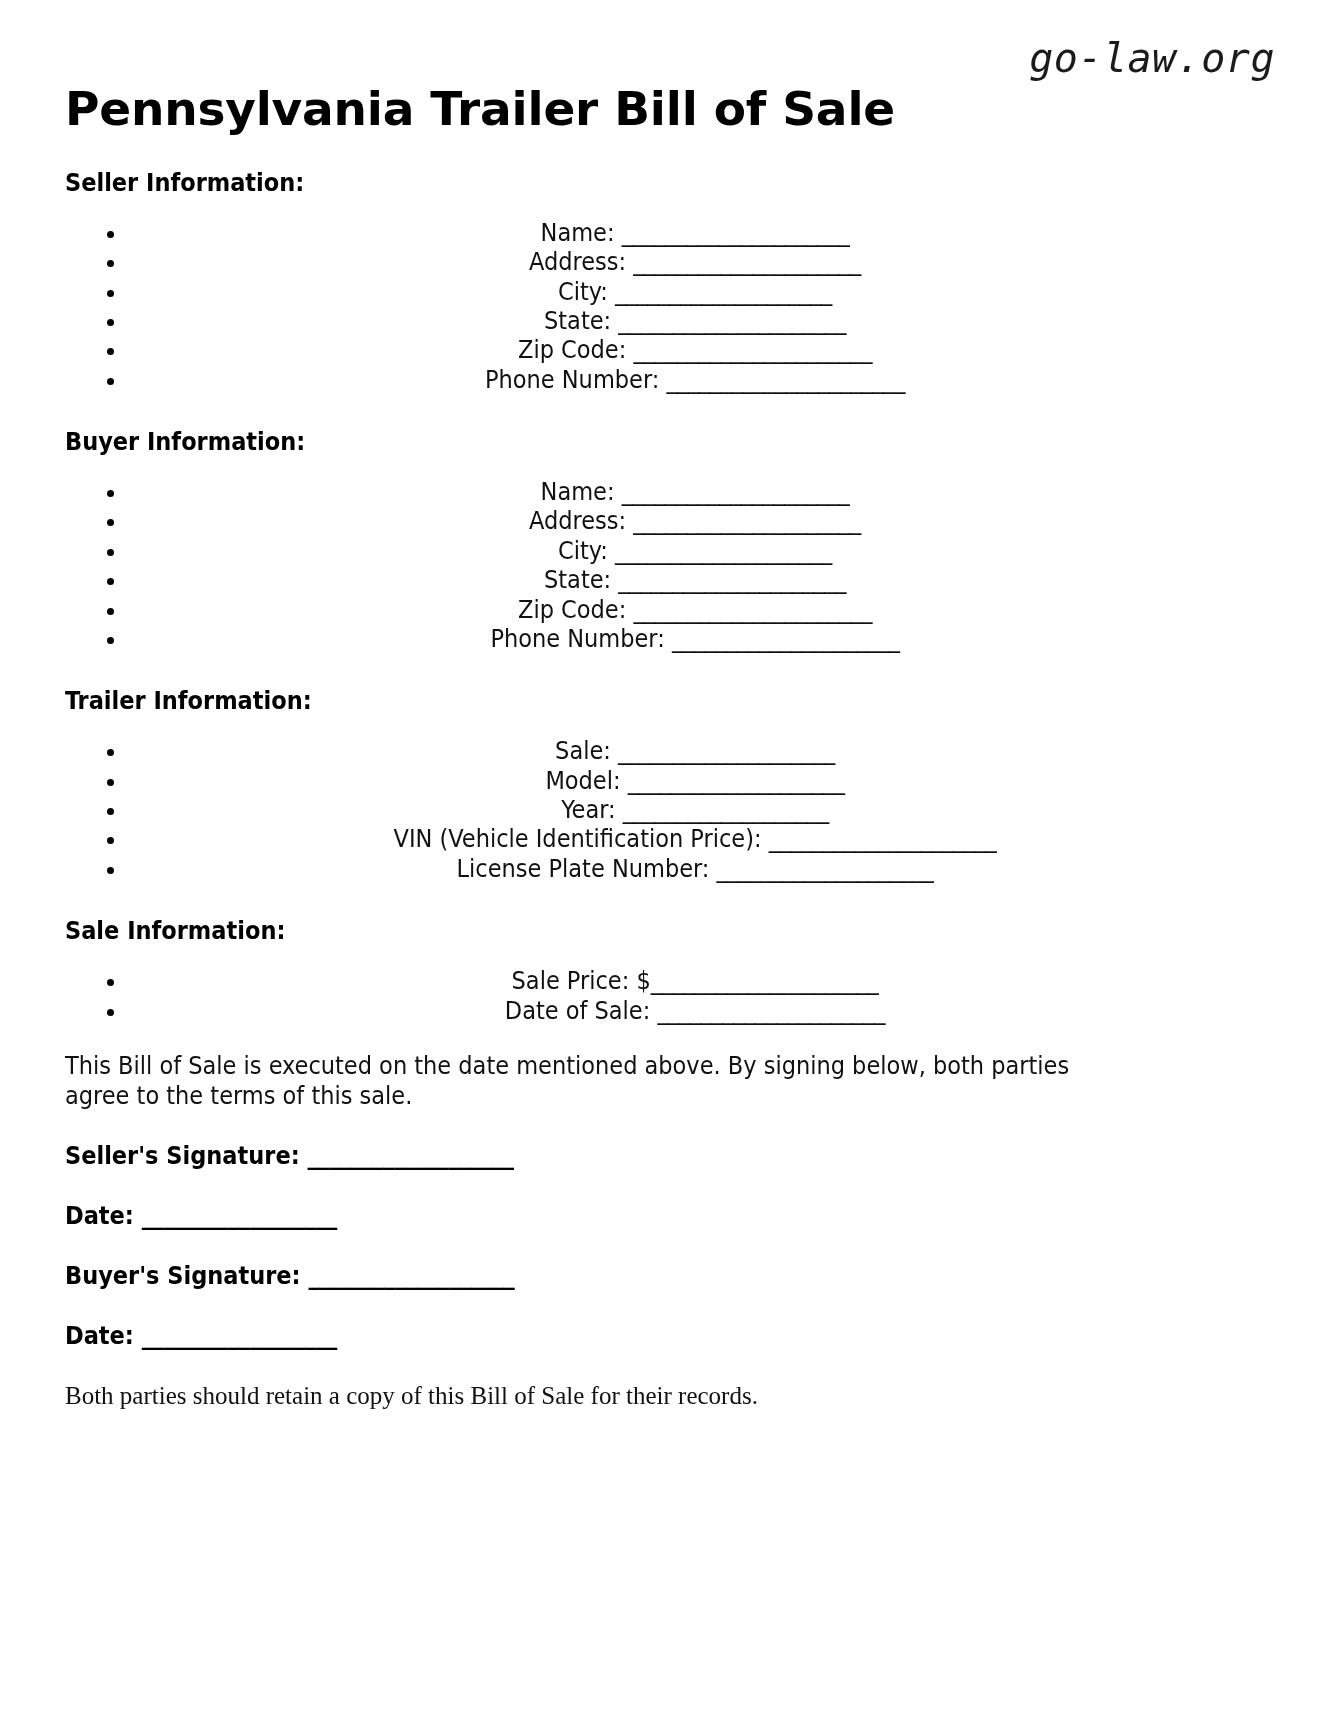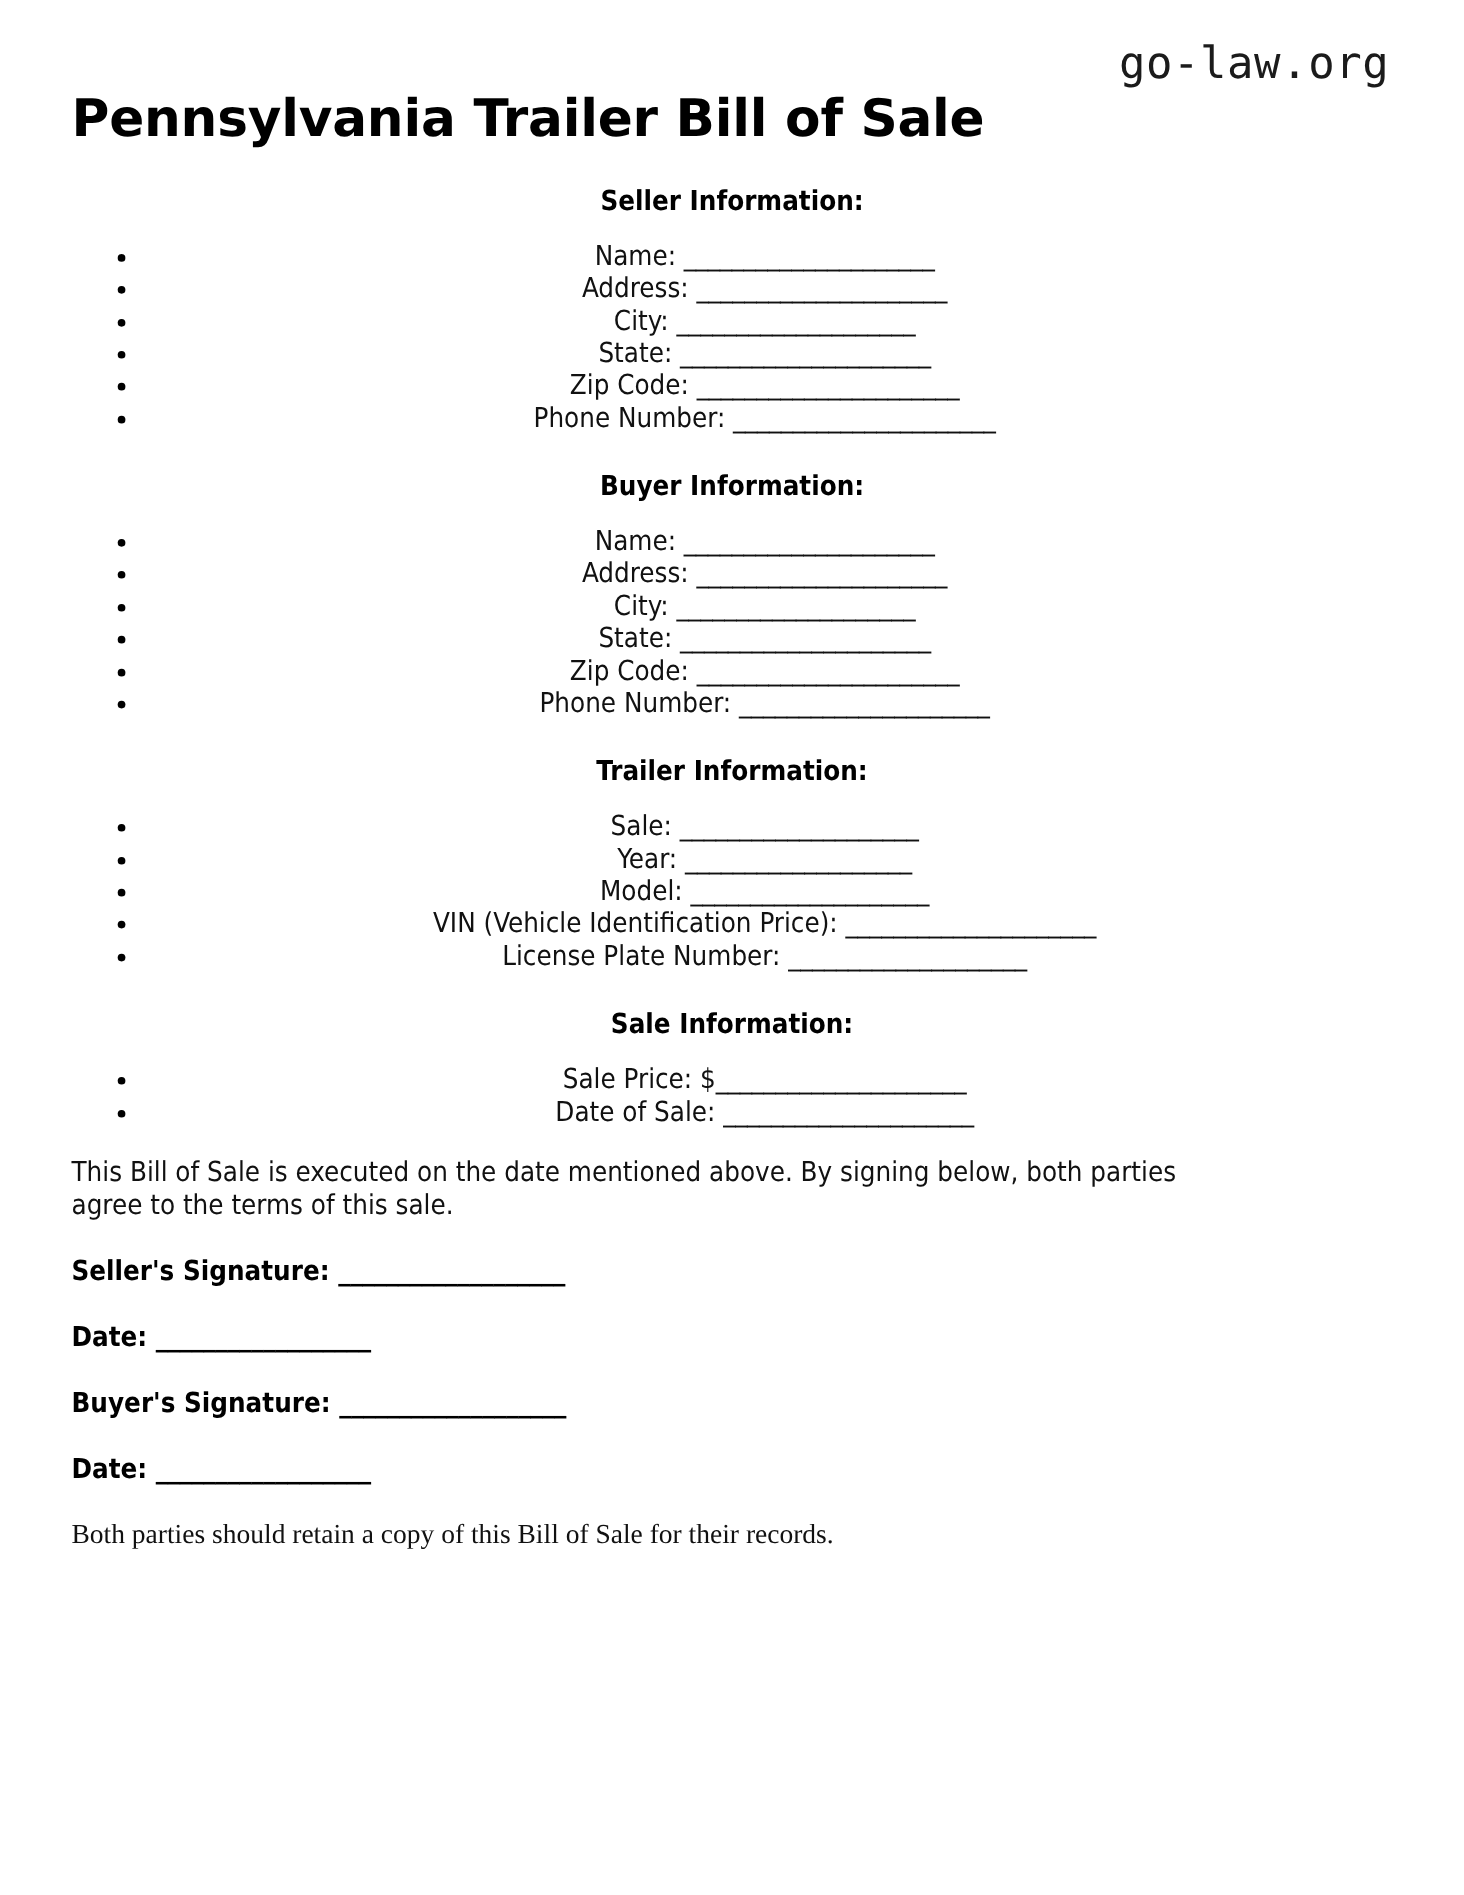--- a/index.html
+++ b/index.html
@@ -23,27 +23,28 @@
     height: 1723px;
     box-sizing: border-box;
     padding: 0 65px;
     background: #ffffff;
   }
 
   
   .watermark {
     position: absolute;
     top: 38px;
-    right: 68px;
+    right: 56px;
     font-family: "DejaVu Sans Mono", "Liberation Mono", monospace;
     font-size: 40px;
     line-height: 1;
     letter-spacing: 0.5px;
     color: #1b1b1b;
     white-space: nowrap;
+    font-style: italic;
   }
 
   
   .doc-title {
     margin: 0;
     padding-top: 84px;
     font-family: "DejaVu Sans", sans-serif;
     font-weight: bold;
     font-size: 47px;
     line-height: 1.08;
@@ -68,21 +69,20 @@
   
   .section-heading {
     margin: 0;
     padding-top: 33px;
     font-family: "DejaVu Sans Condensed", "Liberation Sans Narrow", "Liberation Sans", sans-serif;
     font-stretch: condensed;
     font-weight: bold;
     font-size: 25px;
     line-height: 1.2;
     color: #000000;
-    text-align: center;
   }
 
   
   ul.field-list {
     margin: 0;
     padding: 20px 0 0 0;
     list-style: none;
   }
   ul.field-list li {
     position: relative;
@@ -151,22 +151,22 @@
     <li><span>Address:</span> <span class="blank">_____________________</span></li>
     <li><span>City:</span> <span class="blank">____________________</span></li>
     <li><span>State:</span> <span class="blank">_____________________</span></li>
     <li><span>Zip Code:</span> <span class="blank">______________________</span></li>
     <li><span>Phone Number:</span> <span class="blank">_____________________</span></li>
   </ul>
 
   <h2 class="section-heading">Trailer Information:</h2>
   <ul class="field-list">
     <li><span>Sale:</span> <span class="blank">____________________</span></li>
+    <li><span>Model:</span> <span class="blank">____________________</span></li>
     <li><span>Year:</span> <span class="blank">___________________</span></li>
-    <li><span>Model:</span> <span class="blank">____________________</span></li>
     <li><span>VIN (Vehicle Identification Price):</span> <span class="blank">_____________________</span></li>
     <li><span>License Plate Number:</span> <span class="blank">____________________</span></li>
   </ul>
 
   <h2 class="section-heading">Sale Information:</h2>
   <ul class="field-list">
     <li><span>Sale Price: $</span><span class="blank">_____________________</span></li>
     <li><span>Date of Sale:</span> <span class="blank">_____________________</span></li>
   </ul>
 

